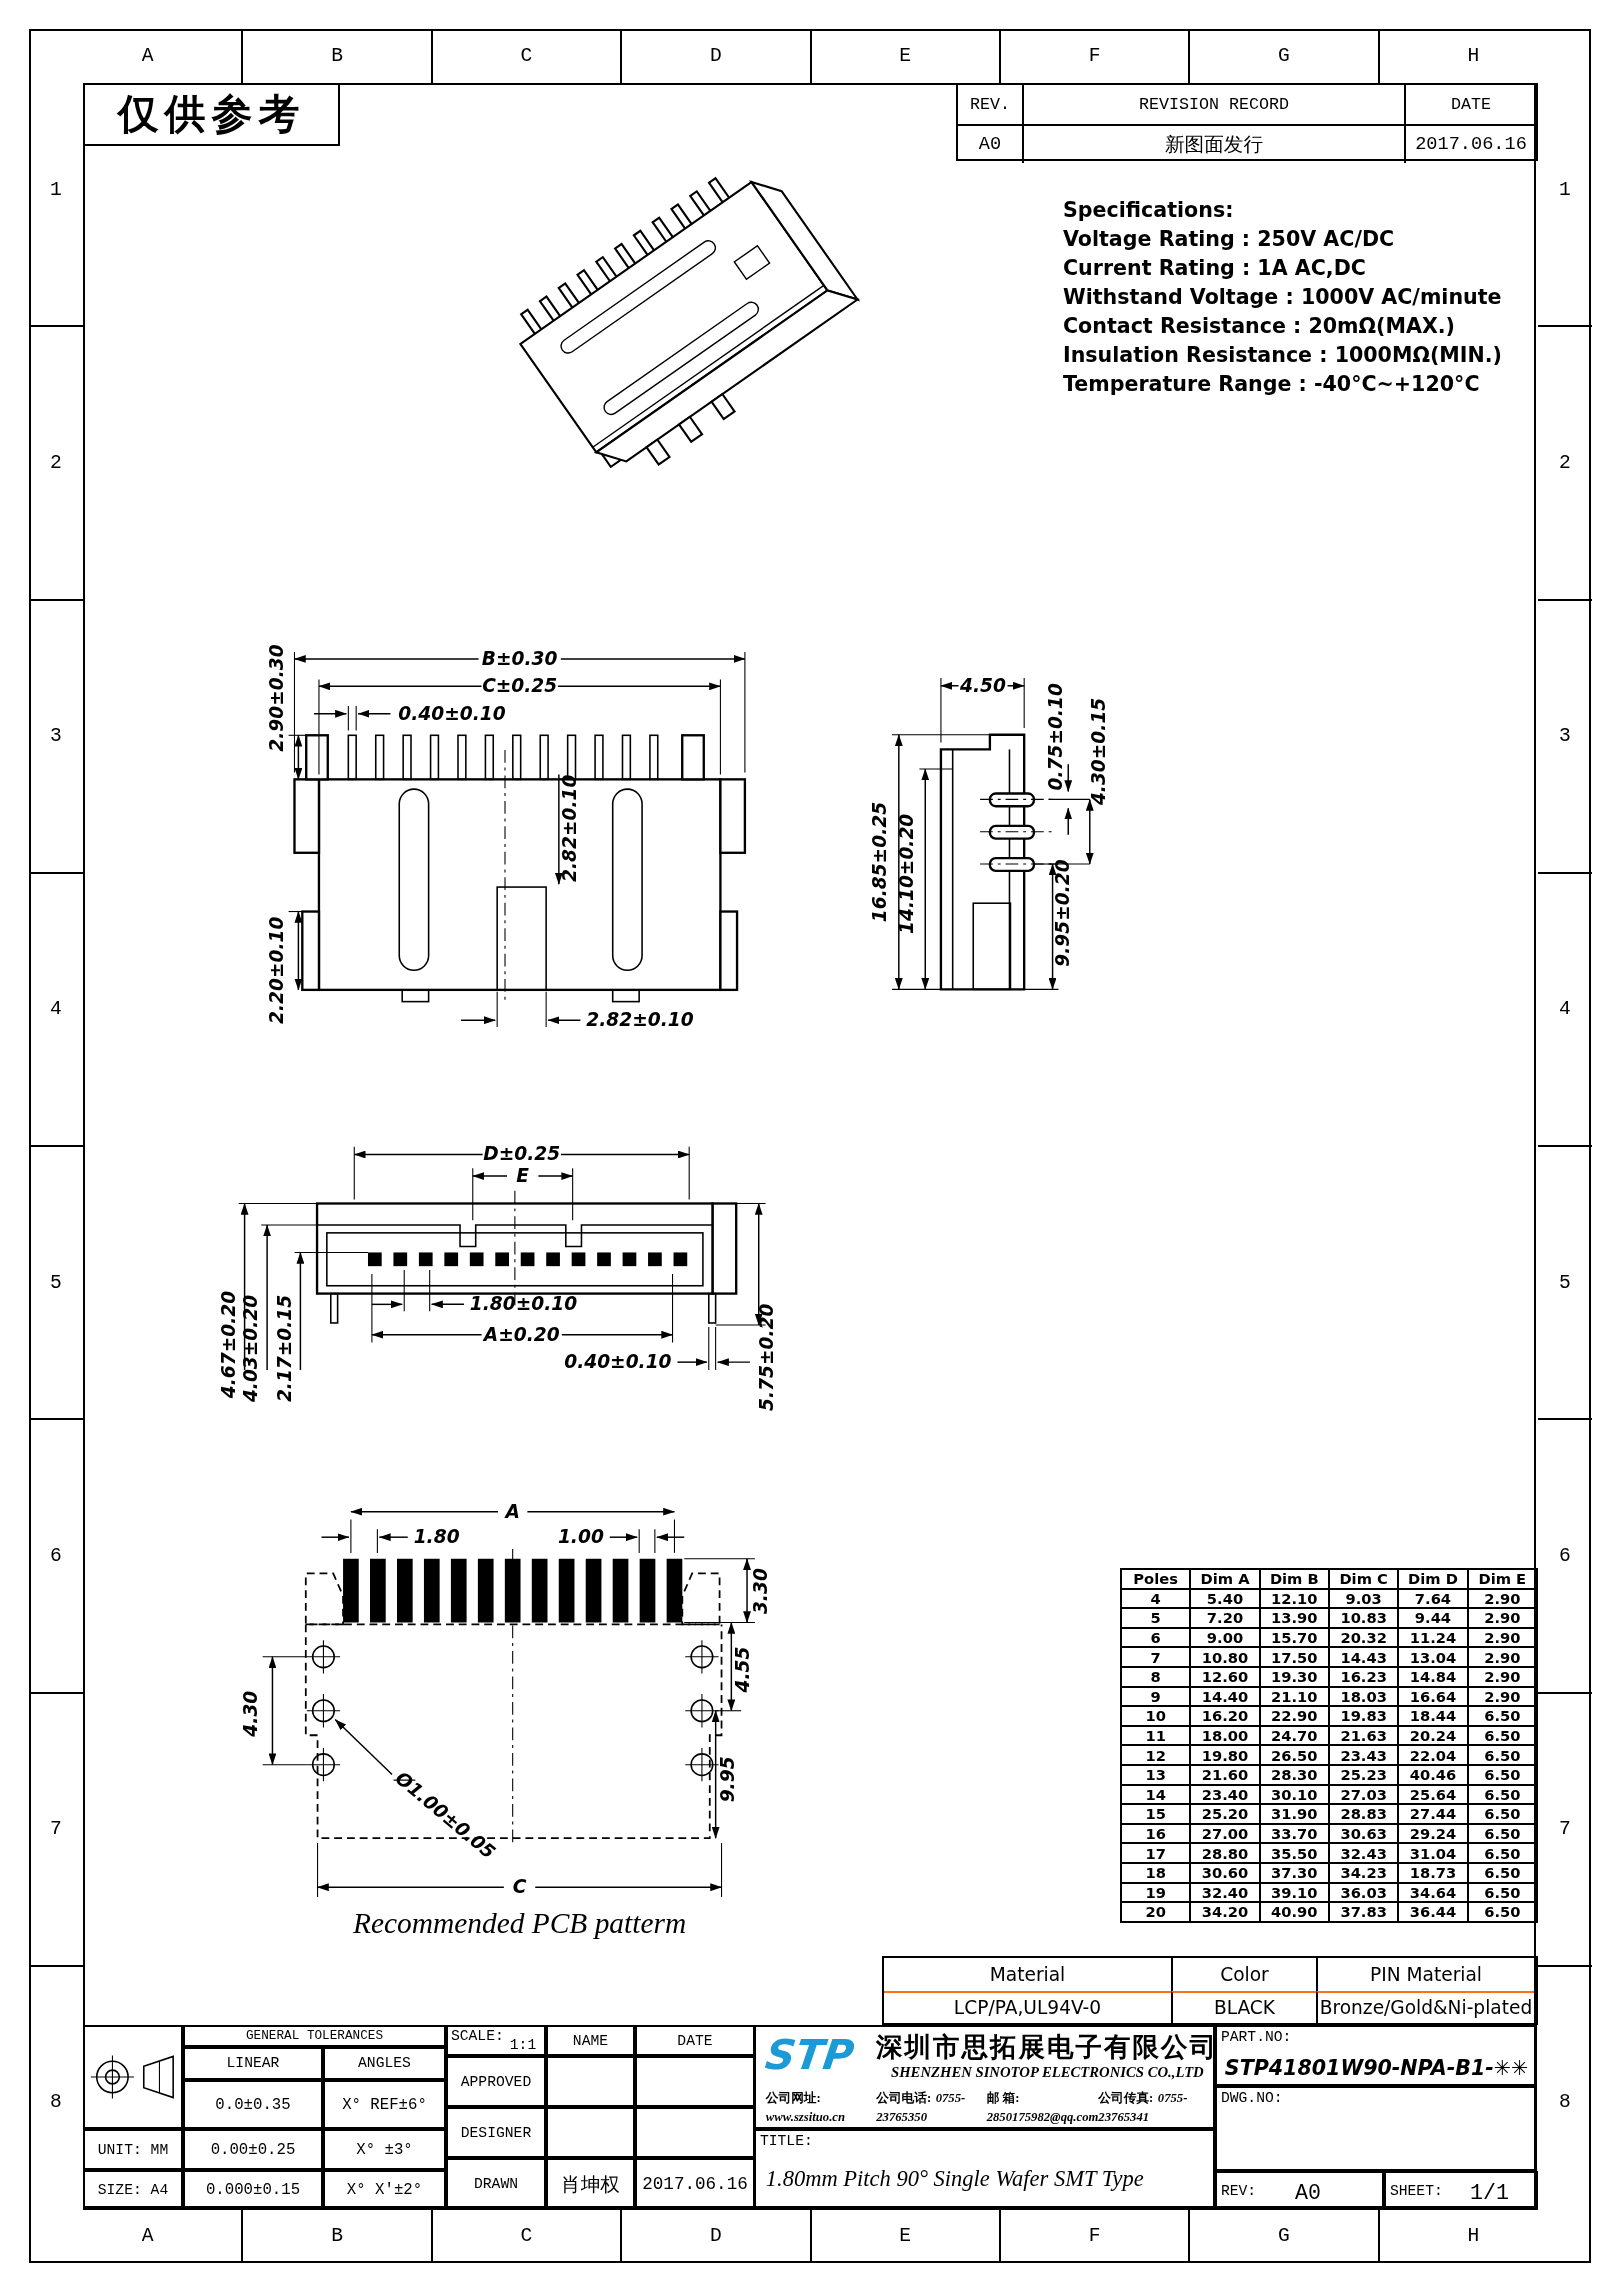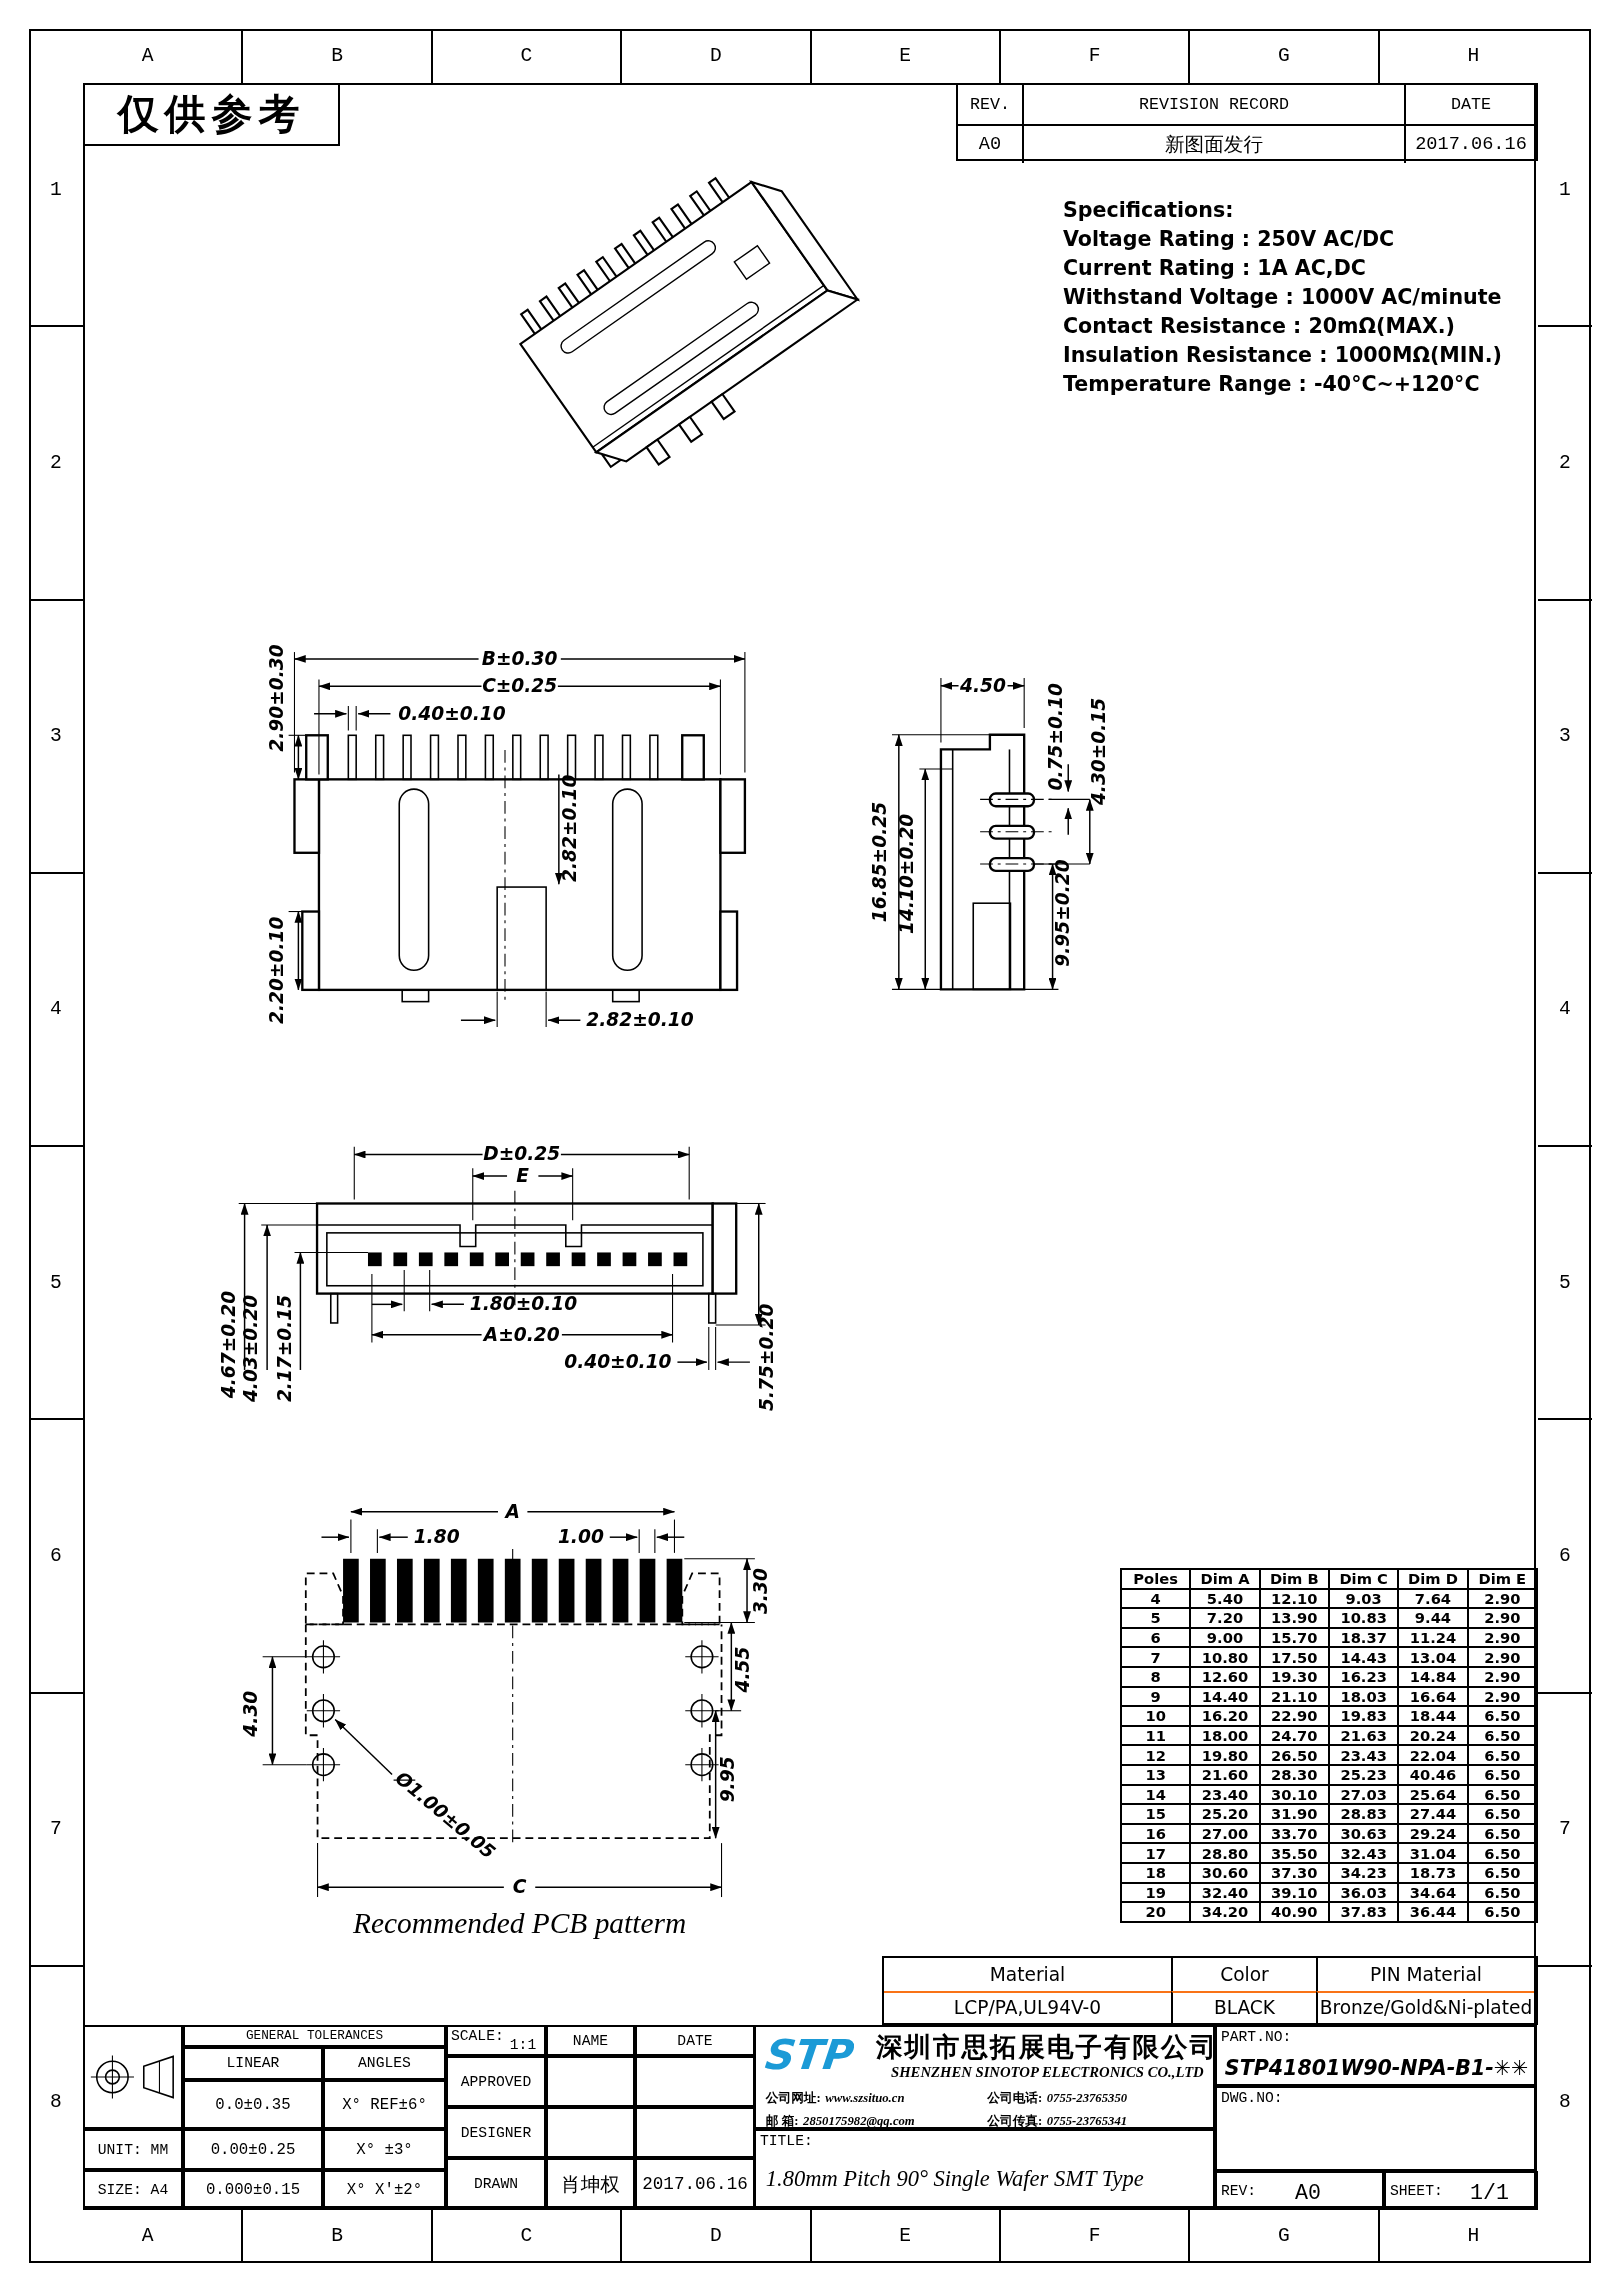--- a/index.html
+++ b/index.html
@@ -484,21 +484,21 @@
           <td>7.20</td>
           <td>13.90</td>
           <td>10.83</td>
           <td>9.44</td>
           <td>2.90</td>
         </tr>
         <tr>
           <td>6</td>
           <td>9.00</td>
           <td>15.70</td>
-          <td>18.37</td>
+          <td>20.32</td>
           <td>11.24</td>
           <td>2.90</td>
         </tr>
         <tr>
           <td>7</td>
           <td>10.80</td>
           <td>17.50</td>
           <td>14.43</td>
           <td>13.04</td>
           <td>2.90</td>
@@ -663,21 +663,21 @@
     <div class="tc" style="left:463px;top:82px;width:89px;height:51px"></div>
     <div class="tc" style="left:552px;top:82px;width:120px;height:51px"></div>
     <div class="tc cell-c lab" style="left:363px;top:133px;width:100px;height:52px">DRAWN</div>
     <div class="tc cell-c" style="left:463px;top:133px;width:89px;height:52px;font:19.6px 'Liberation Serif',serif">肖坤权</div>
     <div class="tc cell-c" style="left:552px;top:133px;width:120px;height:52px;font:17.6px 'Liberation Mono',monospace">2017.06.16</div>
 
     <div class="tc" style="left:671px;top:0;width:461px;height:104px">
       <div class="logo" style="position:absolute;left:9.8px;top:7.8px;color:#1b9ad6">STP</div>
       <div class="cmp-cn" style="position:absolute;left:120px;top:2px">深圳市思拓展电子有限公司</div>
       <div class="cmp-en" style="position:absolute;left:135px;top:37px">SHENZHEN SINOTOP ELECTRONICS CO.,LTD</div>
-      <div style="position:absolute;left:9.8px;top:61px;width:443px;display:grid;grid-template-columns:1fr 1fr;row-gap:3.9px">
+      <div style="position:absolute;left:9.8px;top:61px;width:443px;display:grid;grid-template-columns:1fr 1fr 1fr 1fr;row-gap:3.9px">
         <div><span class="ct-lab">公司网址:</span>
              <span class="ct-val">www.szsituo.cn</span></div>
         <div><span class="ct-lab">公司电话:</span>
              <span class="ct-val">0755-23765350</span></div>
         <div><span class="ct-lab">邮 箱:</span>
              <span class="ct-val">2850175982@qq.com</span></div>
         <div><span class="ct-lab">公司传真:</span>
              <span class="ct-val">0755-23765341</span></div>
       </div>
     </div>

